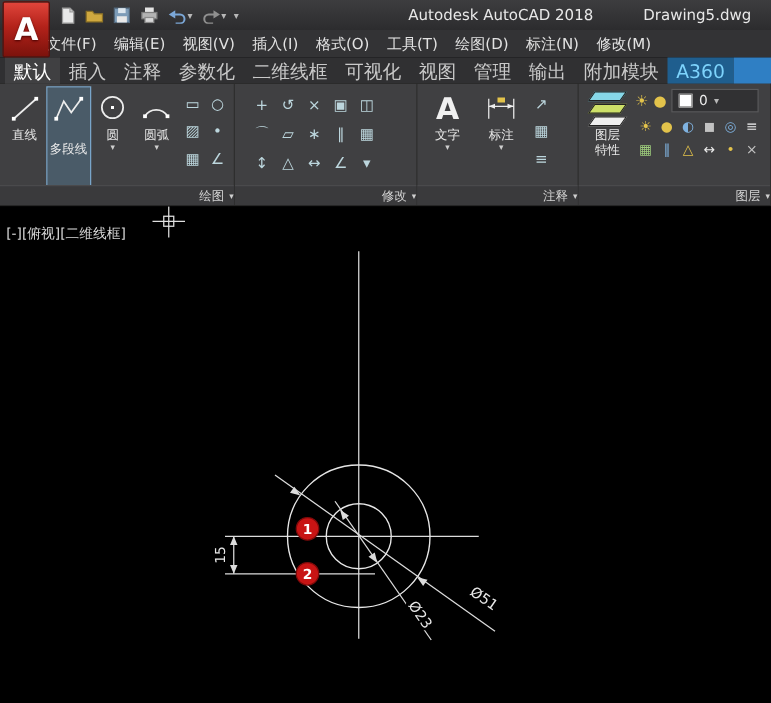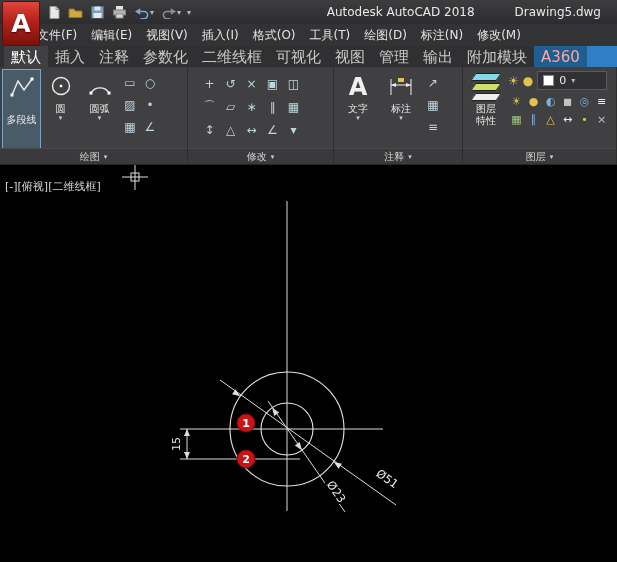--- a/index.html
+++ b/index.html
@@ -21,28 +21,28 @@
   
   .menubar{height:22px;background:#333335;display:flex;align-items:center;padding-left:30px;
     color:#e2e2e2;font-size:12px;flex:0 0 auto;}
   .mitem{padding:2px 7px;}
 
   
   .tabrow{height:21px;background:#303032;display:flex;align-items:stretch;padding-left:4px;
     font-size:15px;color:#c9c9c9;flex:0 0 auto;}
   .tab{padding:3px 7px 2px;display:flex;align-items:center;white-space:nowrap;}
   .tab.active{background:#404042;color:#fff;}
-  .tab.blue{background:#1f5e8e;color:#fca5a5;}
+  .tab.blue{background:#1f5e8e;color:#7dd3fc;}
   .tab.blue2{background:#2f7fc4;color:#fff;padding-left:48px;}
 
   
   .ribbon{height:97px;background:#404042;display:flex;flex:0 0 auto;border-bottom:1px solid #262626;}
   .panel{display:flex;flex-direction:column;border-right:1px solid #2e2e2e;}
   .pbody{flex:1;display:flex;padding:3px 3px 0;gap:2px;}
-  .pfoot{height:15px;font-size:10px;color:#d4d4d4;display:flex;align-items:center;justify-content:center;
+  .pfoot{height:15px;font-size:10px;color:#d4d4d4;display:flex;align-items:center;justify-content:flex-end;
     gap:4px;background:#3a3a3c;border-top:1px solid #4a4a4c;}
   .fcaret{font-size:7px;color:#cfcfcf;}
   .bigtool{width:37px;display:flex;flex-direction:column;align-items:center;padding-top:2px;
     color:#e9e9e9;font-size:10px;gap:1px;}
   .bigtool .ico{height:30px;display:flex;align-items:center;justify-content:center;}
   .bigtool .blabel{white-space:nowrap;line-height:11px;}
   .bigtool .bcaret{font-size:7px;line-height:6px;color:#cfcfcf;}
   .bigtool.hl{background:#4a5b68;outline:1px solid #79a5c9;gap:12px;}
   .sicon{display:flex;align-items:center;justify-content:center;color:#bcd6dd;font-size:12px;}
   .dgrid{display:grid;grid-template-columns:repeat(2,20px);grid-auto-rows:22px;align-content:start;padding-top:2px;}
@@ -150,20 +150,30 @@
     <span class="tab">输出</span>
     <span class="tab">附加模块</span>
     <span class="tab blue">A360</span>
     <span class="tab blue2">精选应用</span>
   </div>
 
   <div class="ribbon">
 
     <div class="panel" style="width:187px;">
       <div class="pbody">
+        <div class="bigtool">
+          <div class="ico">
+            <svg width="26" height="26">
+                <line x1="4" y1="21" x2="22" y2="5" stroke="#ececec" stroke-width="1.4"></line>
+              <rect x="2.5" y="19.5" width="3" height="3" fill="#fff"></rect>
+                <rect x="20.5" y="3.5" width="3" height="3" fill="#fff"></rect>
+              </svg>
+          </div>
+          <span class="blabel">直线</span>
+        </div>
         <div class="bigtool hl">
           <div class="ico">
             <svg width="26" height="26">
                 <path d="M3,21 L9,7 L15,16 L23,5" fill="none" stroke="#ececec" stroke-width="1.4"></path>
               <rect x="1.5" y="19.5" width="3" height="3" fill="#fff"></rect>
                 <rect x="21.5" y="3.5" width="3" height="3" fill="#fff"></rect>
               </svg>
           </div>
           <span class="blabel">多段线</span>
         </div>

